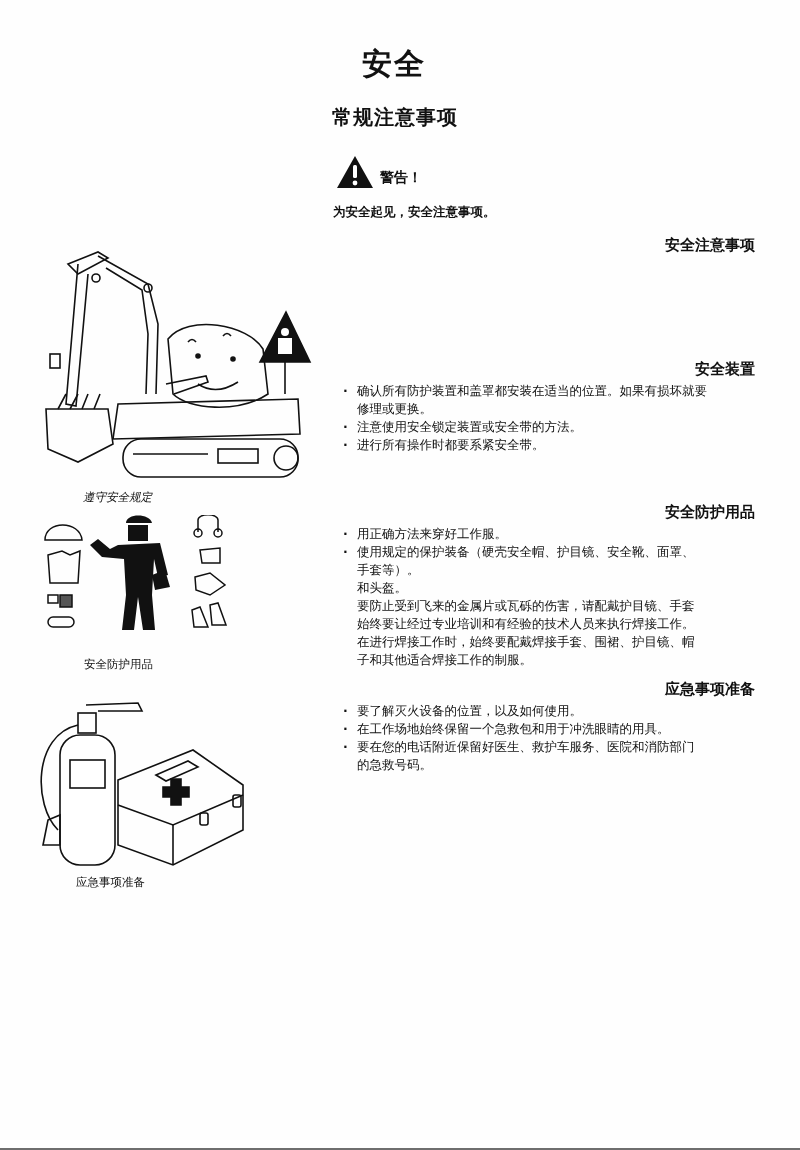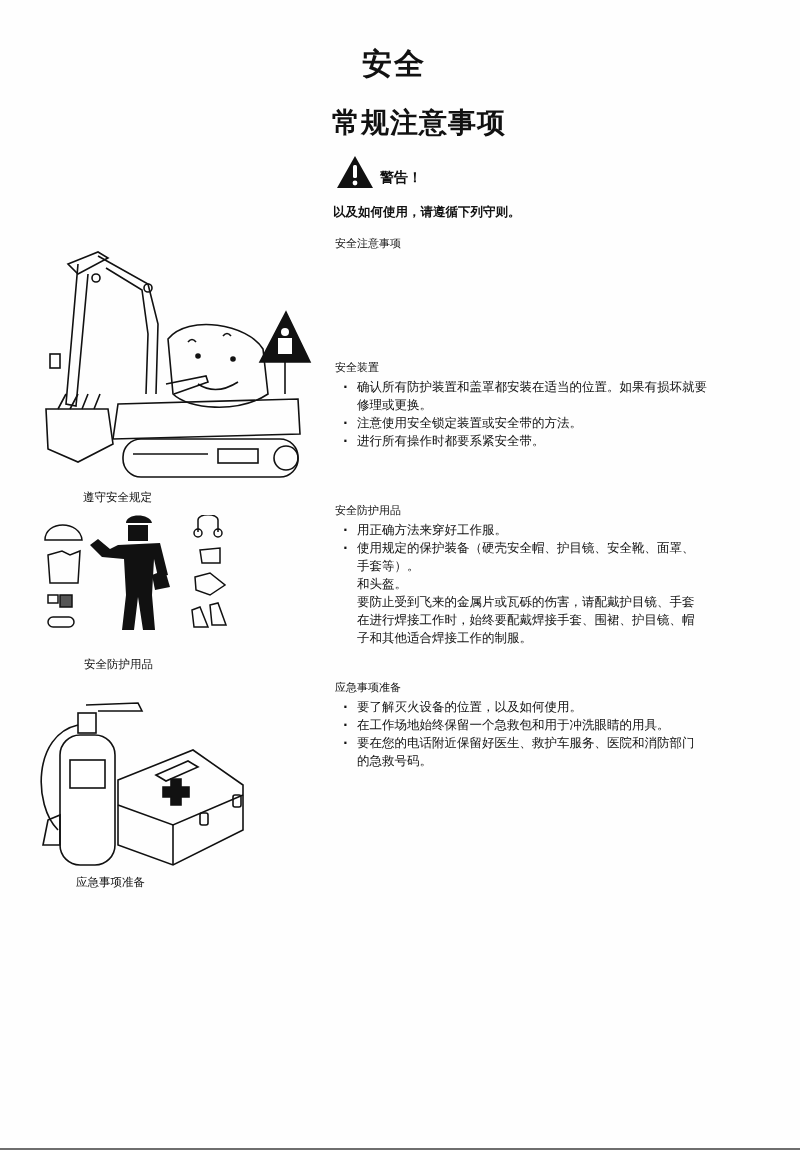--- a/index.html
+++ b/index.html
@@ -2,29 +2,29 @@
 <html><head>
 <meta charset="utf-8">
 <style>
   html, body { margin:0; padding:0; background:#ffffff; }
   body { width:800px; height:1150px; position:relative; overflow:hidden;
          font-family:"DejaVu Sans", "Liberation Sans", sans-serif; color:#111; }
   .page { position:absolute; left:0; top:0; width:800px; height:1150px; background:#fefefe; }
   .bottom-rule { position:absolute; left:0; right:0; bottom:0; height:2px; background:#6e6e6e; }
 
   .title { position:absolute; left:338px; top:44px; font-size:30px; font-weight:bold; letter-spacing:2px;margin-left:24px; }
-  .subtitle { position:absolute; left:332px; top:104px; font-size:28px; font-weight:bold; letter-spacing:1px; }
+  .subtitle { position:absolute; left:332px; top:104px; font-size:20px; font-weight:bold; letter-spacing:1px; }
 
   .warn { position:absolute; left:336px; top:155px; display:flex; align-items:flex-end; }
   .warn svg { width:38px; height:34px; }
   .warn .warn-label { font-size:14px; font-weight:bold; margin-left:6px; margin-bottom:2px; }
   .warn-intro { position:absolute; left:333px; top:204px; font-size:12.5px; font-weight:bold; }
 
   .section { position:absolute; left:335px; width:420px; }
-  .section h3 { margin:0 0 3px 0; font-size:11px; font-weight:normal; }
+  .section h3 { margin:0 0 3px 0; font-size:15px; font-weight:bold;text-align:right; }
   .section ul { list-style:none; margin:0; padding:0 0 0 10px; }
   .section li { position:relative; font-size:12.5px; line-height:18px; padding-left:12px; }
   .section li::before { content:"·"; position:absolute; left:-2px; top:0; font-weight:bold; }
   .section li.cont::before { content:""; }
 
   .fig { position:absolute; }
   .fig-caption { position:absolute; font-size:11.5px; }
 </style>
 </head>
 <body>
@@ -35,21 +35,21 @@
   <div class="subtitle">常规注意事项</div>
 
   <div class="warn">
     <svg viewBox="0 0 38 34">
       <polygon points="19,1 37,33 1,33" fill="#111"></polygon>
       <rect x="17" y="10" width="4" height="13" rx="1.5" fill="#fff"></rect>
       <circle cx="19" cy="28" r="2.4" fill="#fff"></circle>
     </svg>
     <span class="warn-label">警告！</span>
   </div>
-  <div class="warn-intro">以及如何使用，请遵循下列守则。</div>
+  <div class="warn-intro">为安全起见，安全注意事项。</div>
 
   <div class="section" style="top:236px;">
     <h3>安全注意事项</h3>
   </div>
 
   <div class="section" style="top:360px;">
     <h3>安全装置</h3>
     <ul>
       <li>确认所有防护装置和盖罩都安装在适当的位置。如果有损坏就要</li>
       <li class="cont">修理或更换。</li>
@@ -59,20 +59,21 @@
   </div>
 
   <div class="section" style="top:503px;">
     <h3>安全防护用品</h3>
     <ul>
       <li>用正确方法来穿好工作服。</li>
       <li>使用规定的保护装备（硬壳安全帽、护目镜、安全靴、面罩、</li>
       <li class="cont">手套等）。</li>
       <li class="cont">和头盔。</li>
       <li class="cont">要防止受到飞来的金属片或瓦砾的伤害，请配戴护目镜、手套</li>
+      <li class="cont">始终要让经过专业培训和有经验的技术人员来执行焊接工作。</li>
       <li class="cont">在进行焊接工作时，始终要配戴焊接手套、围裙、护目镜、帽</li>
       <li class="cont">子和其他适合焊接工作的制服。</li>
     </ul>
   </div>
 
   <div class="section" style="top:680px;">
     <h3>应急事项准备</h3>
     <ul>
       <li>要了解灭火设备的位置，以及如何使用。</li>
       <li>在工作场地始终保留一个急救包和用于冲洗眼睛的用具。</li>
@@ -106,21 +107,21 @@
     <circle cx="160" cy="112" r="2" fill="#111"></circle>
       <circle cx="195" cy="115" r="2" fill="#111"></circle>
     <path d="M160,140 q18,12 40,-2"></path>
     <path d="M128,140 L168,132 L170,138 L136,150"></path>
 
     <polygon points="248,68 272,118 222,118" fill="#111"></polygon>
     <circle cx="247" cy="88" r="4" fill="#fff" stroke="none"></circle>
     <rect x="240" y="94" width="14" height="16" fill="#fff" stroke="none"></rect>
     <path d="M247,118 L247,150"></path>
   </svg>
-  <div class="fig-caption" style="left:83px; top:490px;">遵守安全规定</div>
+  <div class="fig-caption" style="left:83px; top:490px;font-style:italic;">遵守安全规定</div>
 
   <svg class="fig" style="left:40px; top:515px;" width="200" height="125" viewBox="0 0 200 125" fill="none" stroke="#111" stroke-width="1.5">
 
     <path d="M5,25 C5,5 40,5 42,25 Z"></path>
     <path d="M8,40 L22,36 L30,40 L40,36 L38,68 L10,68 Z"></path>
     <rect x="8" y="80" width="10" height="8"></rect>
       <rect x="20" y="80" width="12" height="12" fill="#555"></rect>
     <rect x="8" y="102" width="26" height="10" rx="5"></rect>
 
     <g fill="#111" stroke="none">

